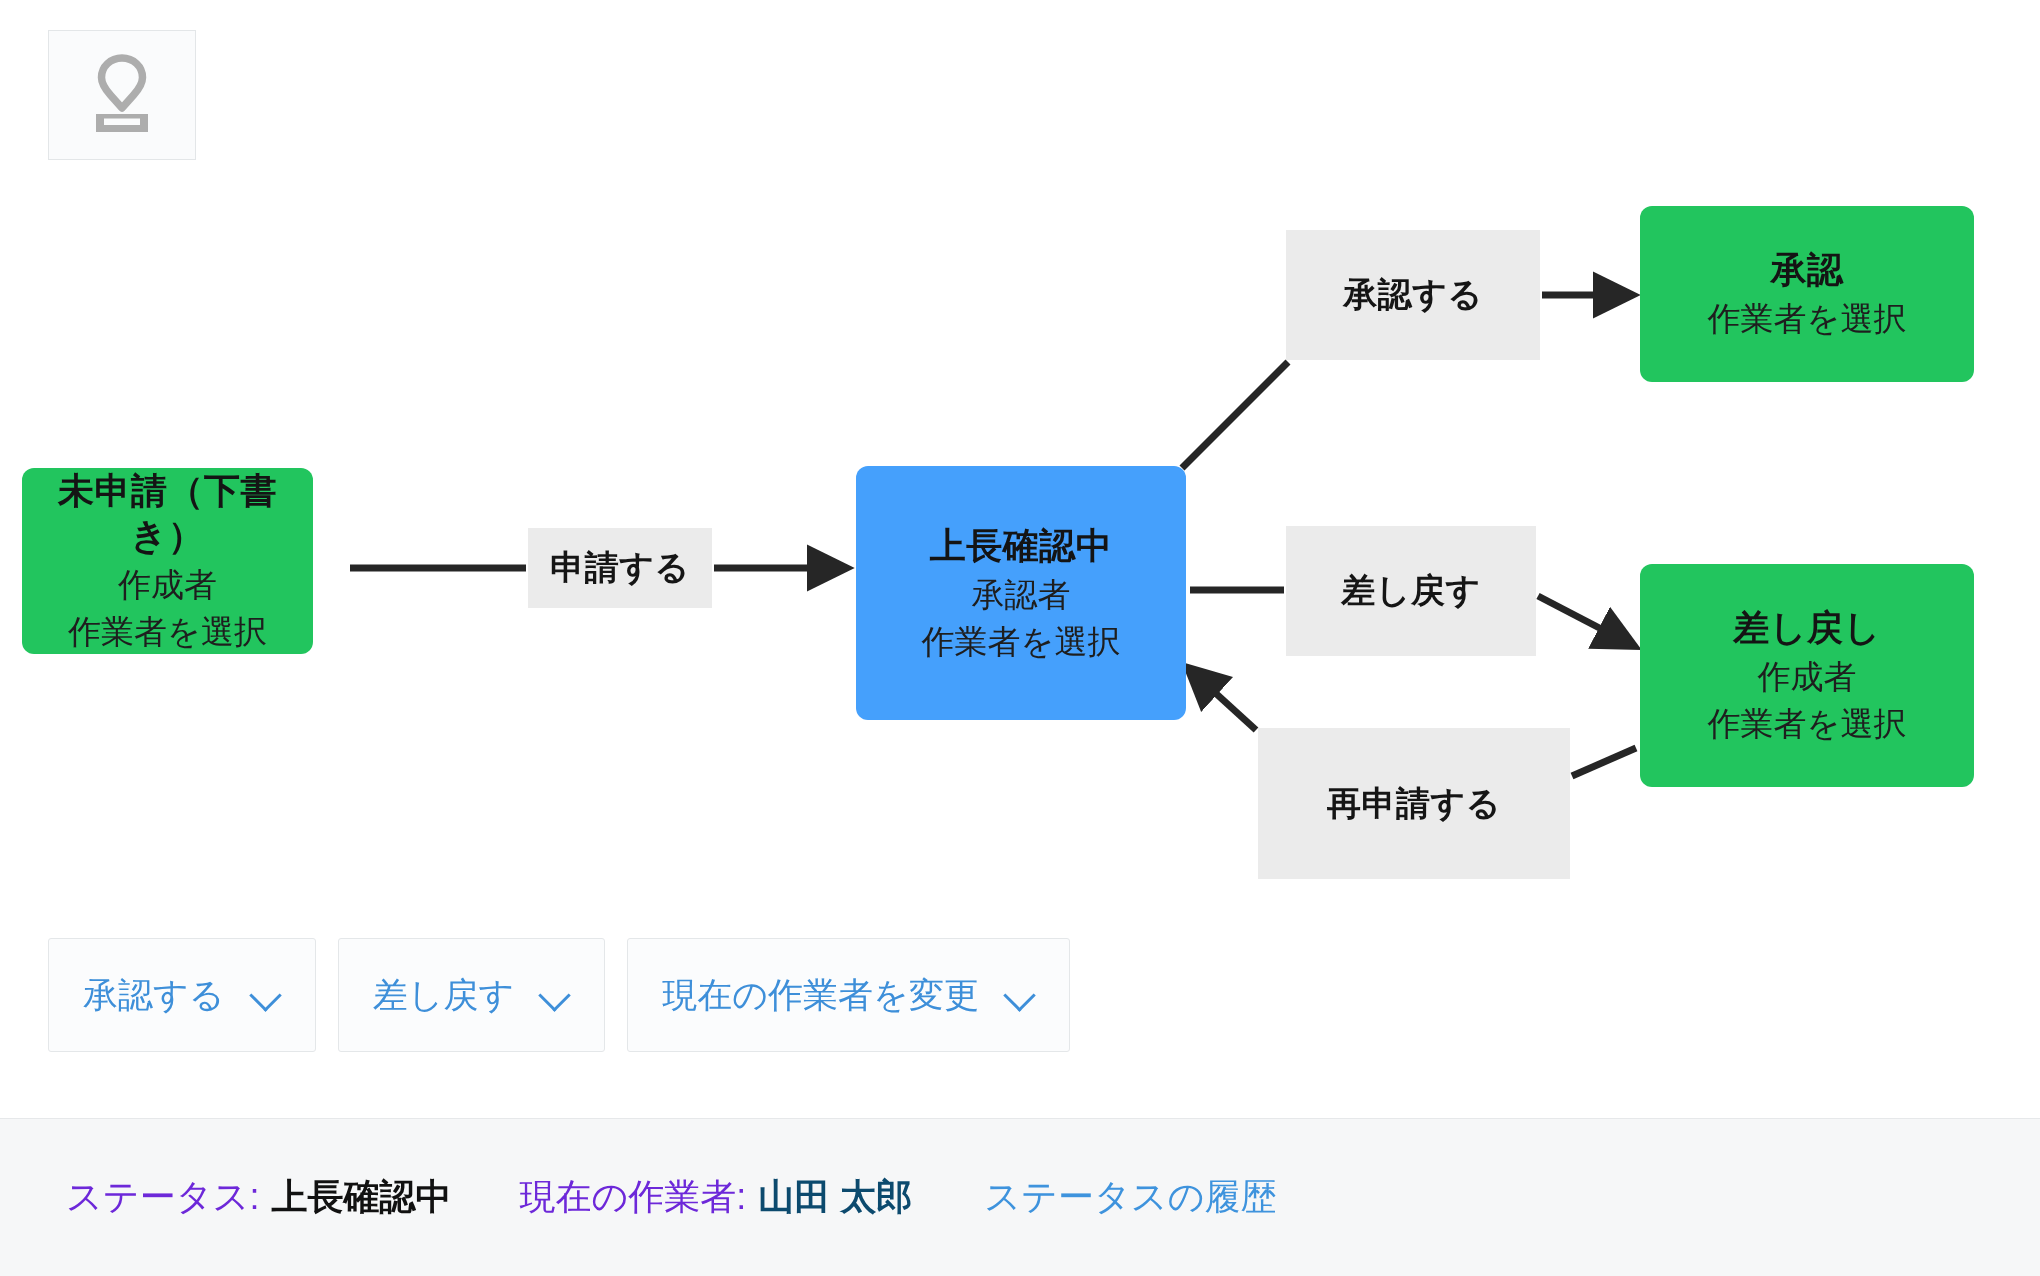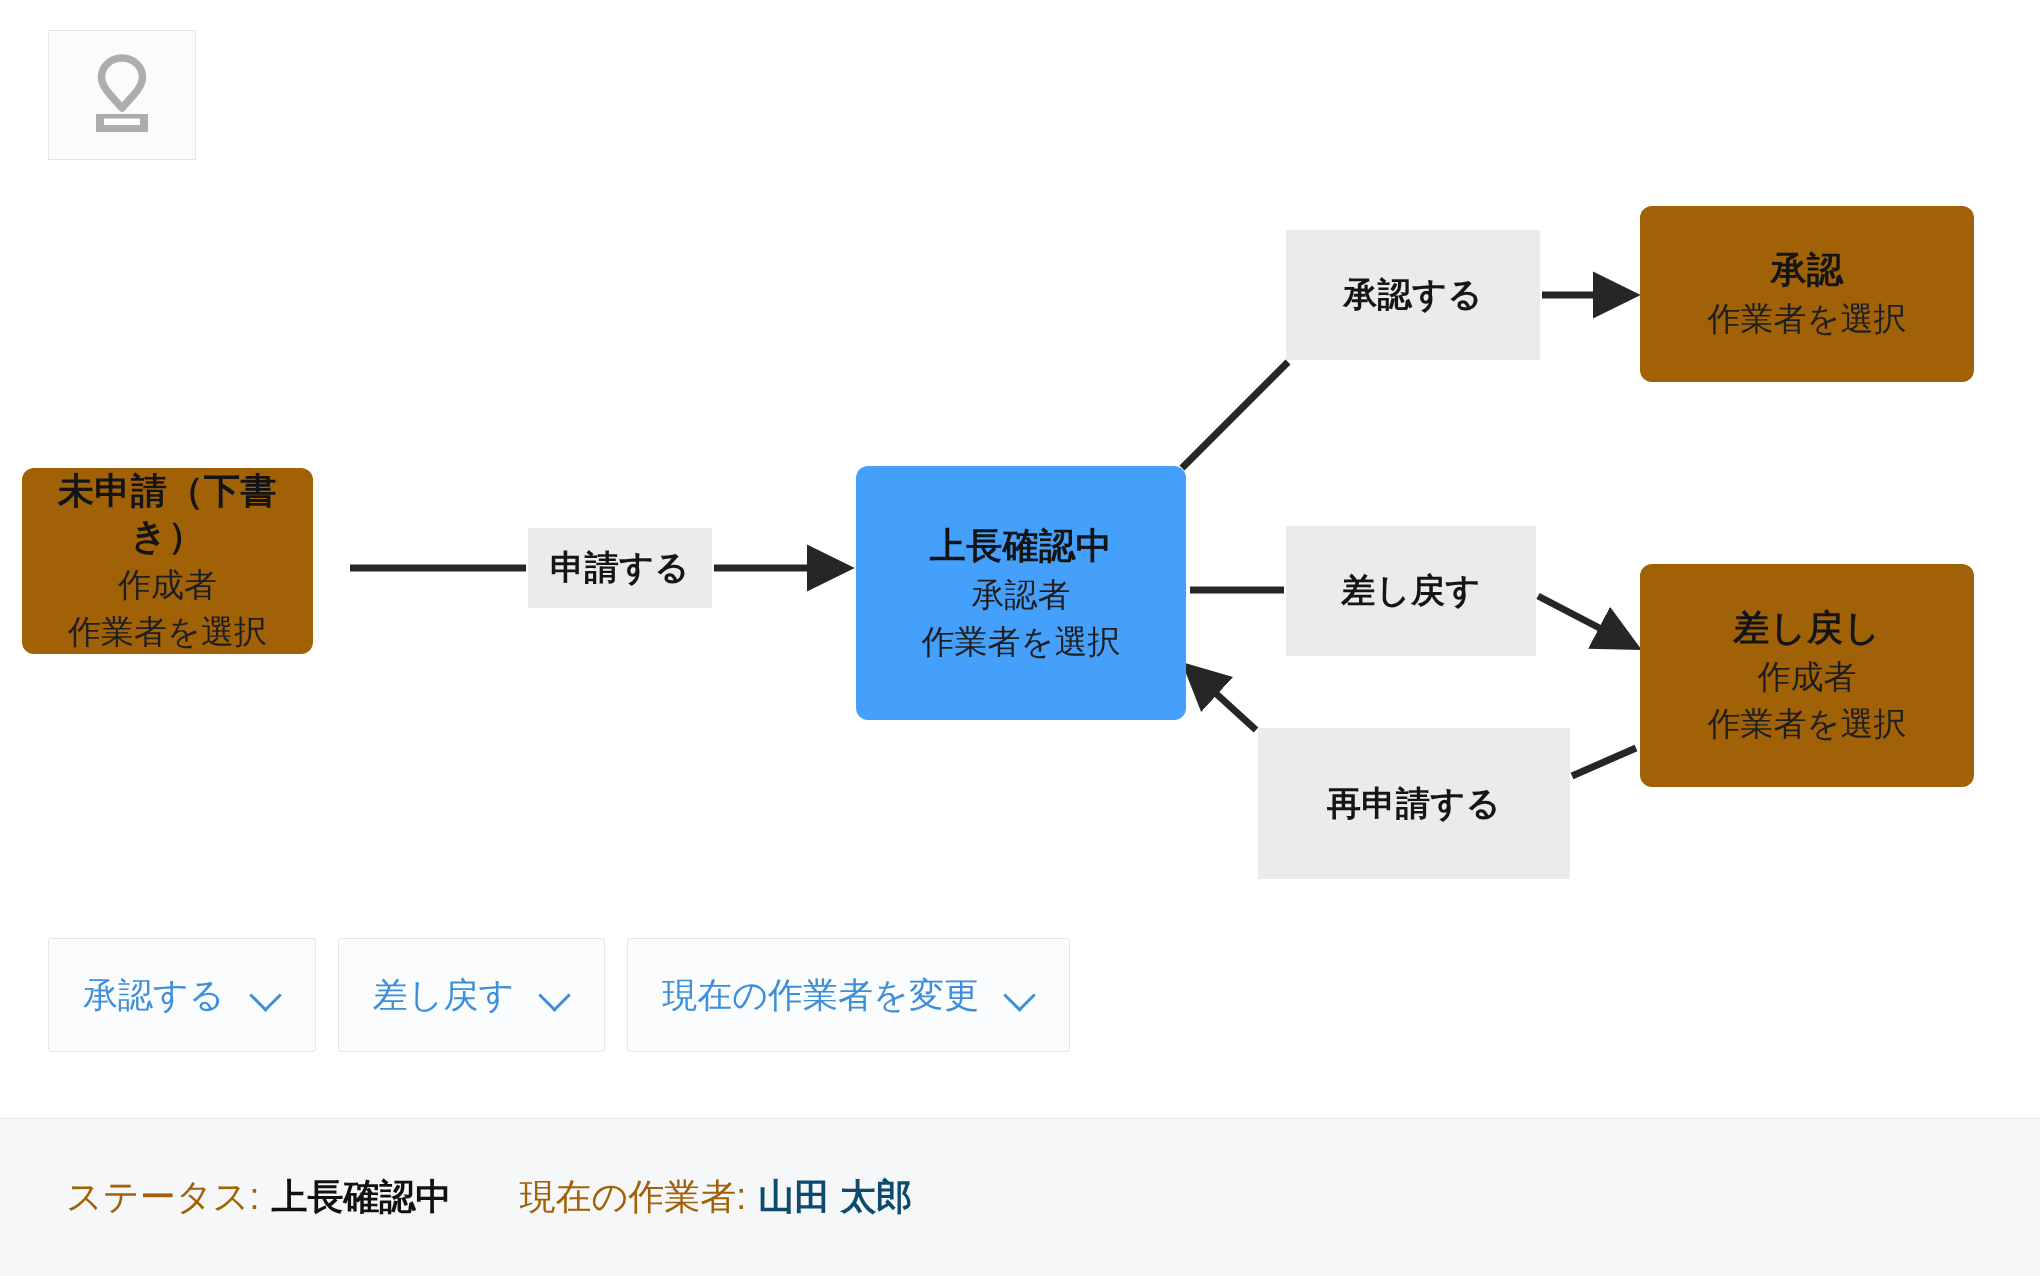--- a/index.html
+++ b/index.html
@@ -55,21 +55,21 @@
 
   .node {
     position: absolute;
     box-sizing: border-box;
     border-radius: 12px;
     display: flex;
     flex-direction: column;
     align-items: center;
     justify-content: center;
     text-align: center;
-    background: #a16207;
+    background: #22c55e;
     color: #1a1a1a;
     padding: 6px 10px;
   }
   .node.active {
     background: #45a0fc;
   }
   .node .n-title {
     font-size: 36px;
     font-weight: bold;
     line-height: 1.25;
@@ -157,21 +157,21 @@
     align-items: center;
     padding-left: 66px;
   }
   .sb-group {
     display: flex;
     align-items: baseline;
     white-space: nowrap;
   }
   .sb-label {
     font-size: 36px;
-    color: #a16207;
+    color: #6d28d9;
   }
   .sb-value {
     font-size: 36px;
     font-weight: bold;
     color: #111111;
     margin-left: 12px;
   }
   .sb-value.link {
     color: #0c4a6e;
     font-weight: bold;
@@ -277,15 +277,16 @@
   <div class="statusbar">
     <div class="sb-group">
       <span class="sb-label">ステータス:</span>
       <span class="sb-value">上長確認中</span>
     </div>
     <div class="sb-gap"></div>
     <div class="sb-group">
       <span class="sb-label">現在の作業者:</span>
       <span class="sb-value link">山田 太郎</span>
     </div>
+    <span class="sb-link">ステータスの履歴</span>
   </div>
 
 </div>
 
 </body></html>

